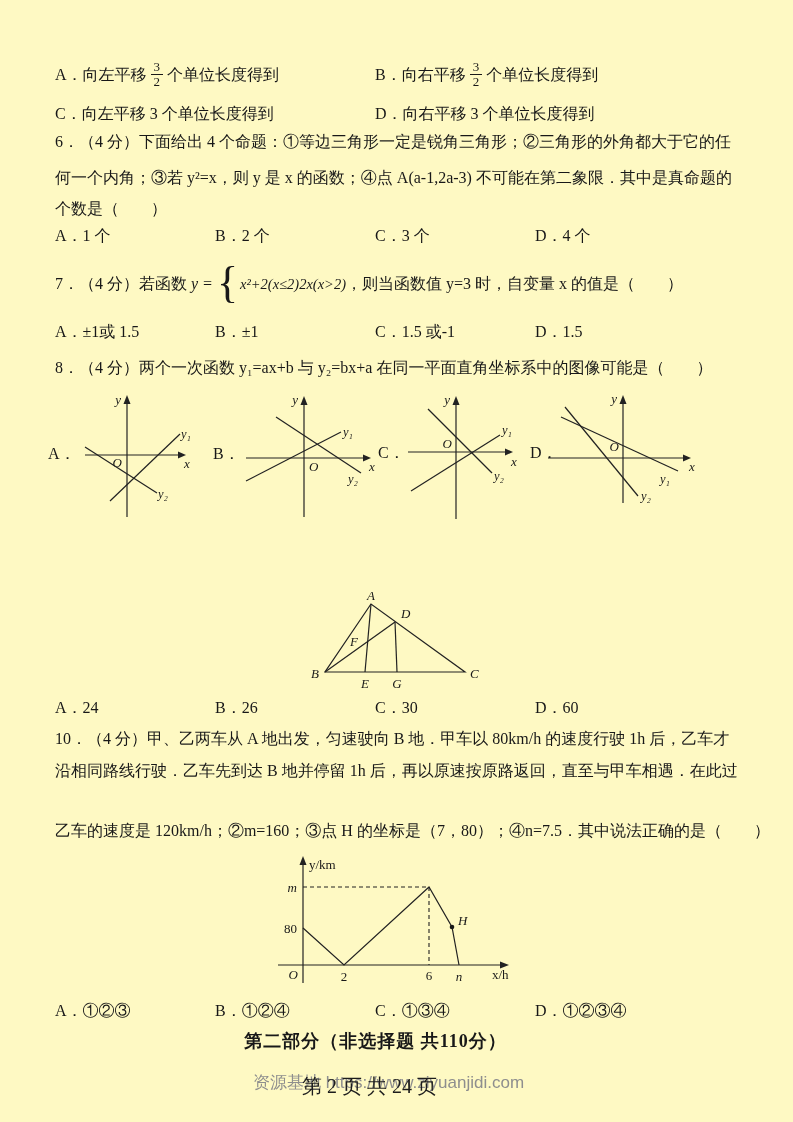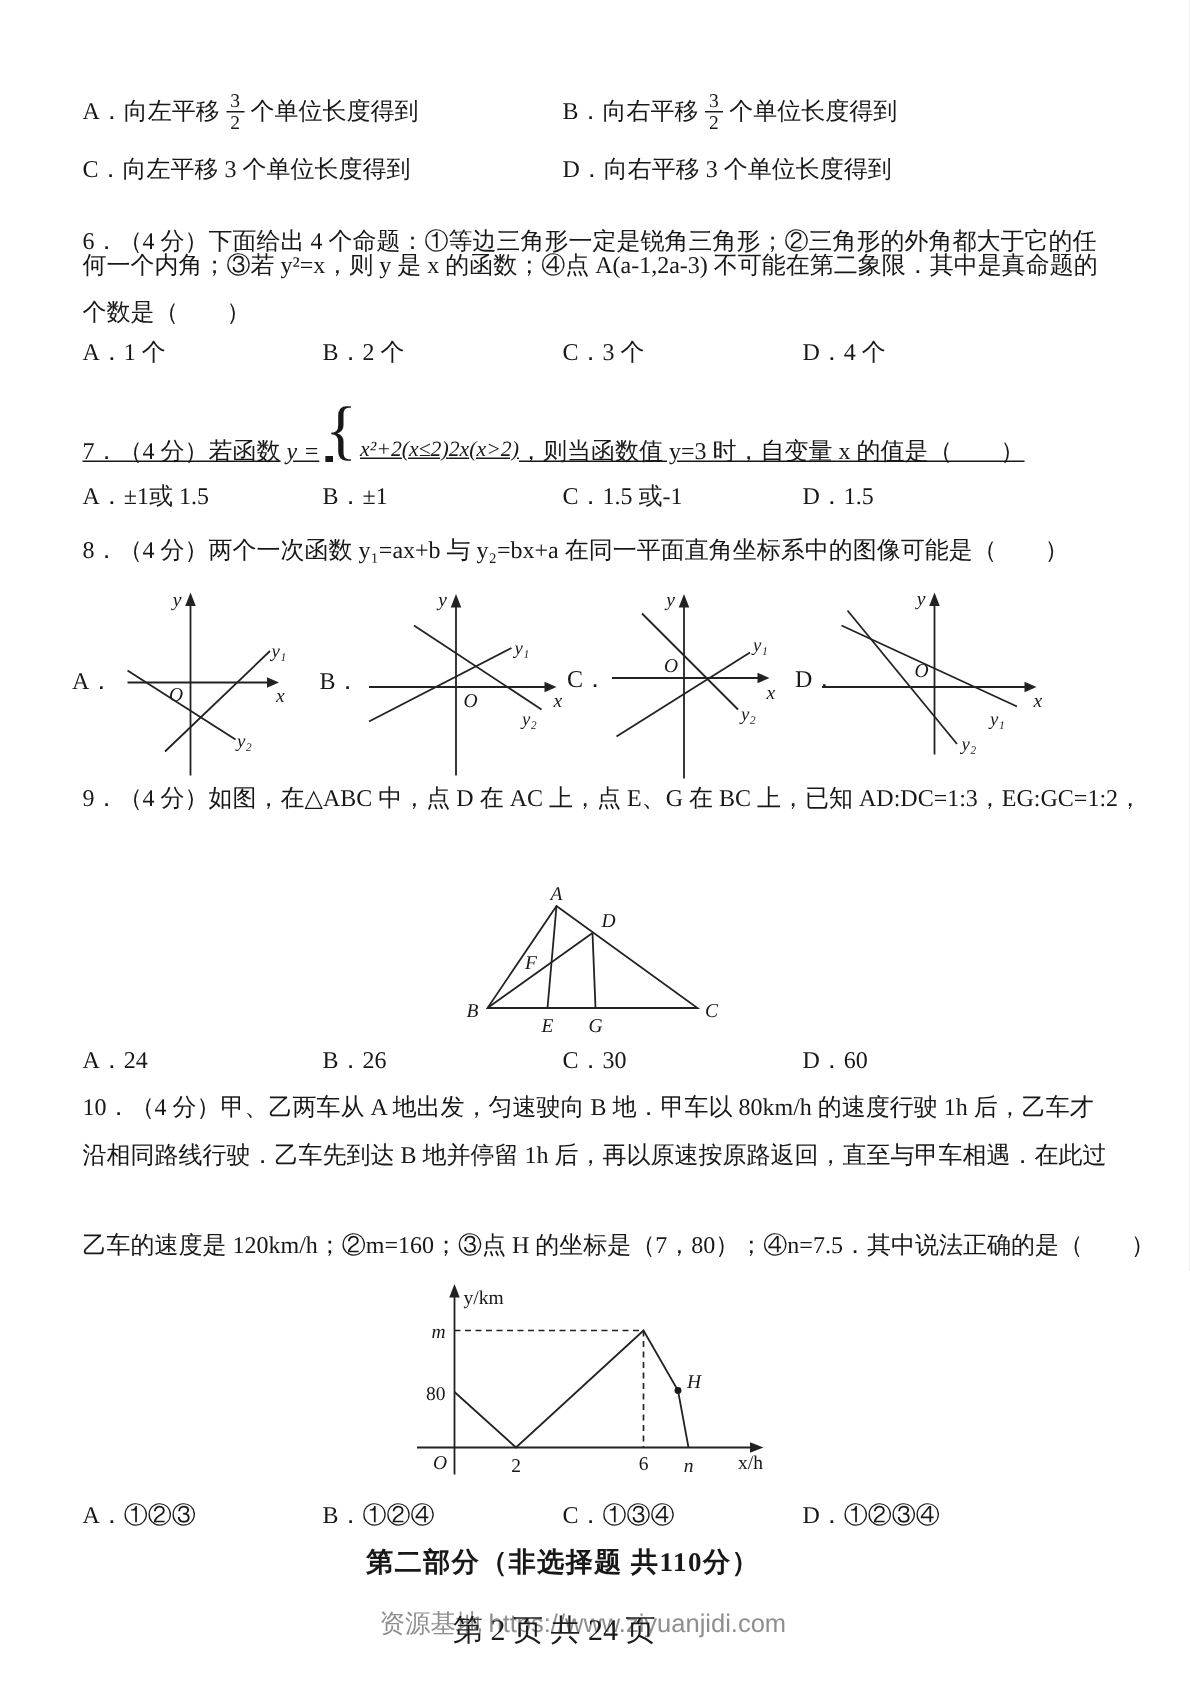--- a/index.html
+++ b/index.html
@@ -1,31 +1,31 @@
 <!DOCTYPE html>
 <html><head>
 <meta charset="utf-8">
 <style>
   html,body{margin:0;padding:0;background:#e8e8e8;}
   .page{
-    position:relative;width:793px;height:1122px;background:#ffffff;
+    position:relative;width:793px;height:1122px;background:#fef9c3;
     overflow:hidden;margin:0 auto;
     font-family:"Liberation Serif","DejaVu Serif",serif;
     color:#181818;font-size:16px;
   }
   .abs{position:absolute;left:55px;white-space:nowrap;line-height:20px;}
   .row{position:absolute;left:55px;width:690px;height:22px;line-height:20px;white-space:nowrap;}
   .row .c{position:absolute;top:0;}
   .c0{left:0;} .c1{left:160px;} .c2{left:320px;} .c3{left:480px;}
   .optcell{display:inline-flex;align-items:center;}
   .frac{display:inline-flex;flex-direction:column;align-items:center;vertical-align:middle;
         margin:0 4px;font-size:13px;line-height:14px;}
   .frac .den{border-top:1px solid #181818;padding:0 3px;}
   .frac .num{padding:0 3px;}
-  .q7row{display:flex;align-items:flex-end;height:56px;text-decoration:underline;}
+  .q7row{display:flex;align-items:center;height:56px;}
   .brace{font-size:44px;font-weight:400;line-height:44px;margin:0 2px 3px 4px;}
   .pieces{display:inline-flex;flex-direction:row;font-size:14.5px;line-height:23px;}
   .mi{font-style:italic;}
   sub.tri{font-size:10.5px;vertical-align:-4px;letter-spacing:0;}
   .section-header{position:absolute;left:0;top:1029px;width:751px;text-align:center;
                   font-weight:bold;font-size:18px;letter-spacing:1px;}
   .watermark{position:absolute;left:0;top:1071px;width:777px;text-align:center;
              color:#8e8e8e;font-size:17px;
              font-family:"Liberation Sans","DejaVu Sans",sans-serif;}
   .pagenum{position:absolute;left:302px;top:1073px;font-size:20px;color:#1c1c1c;}
@@ -60,21 +60,21 @@
       </span>
       <span>个单位长度得到</span>
     </span>
   </div>
 
   <div class="row" style="top:104px;">
     <span class="c c0">C．向左平移 3 个单位长度得到</span>
     <span class="c c2">D．向右平移 3 个单位长度得到</span>
   </div>
 
-  <div class="abs" style="top:152px;">6．（4 分）下面给出 4 个命题：①等边三角形一定是锐角三角形；②三角形的外角都大于它的任</div>
+  <div class="abs" style="top:132px;">6．（4 分）下面给出 4 个命题：①等边三角形一定是锐角三角形；②三角形的外角都大于它的任</div>
   <div class="abs" style="top:168px;">何一个内角；③若 y²=x，则 y 是 x 的函数；④点 A(a-1,2a-3) 不可能在第二象限．其中是真命题的</div>
   <div class="abs" style="top:199px;">个数是（　　）</div>
   <div class="row" style="top:226px;">
     <span class="c c0">A．1 个</span>
     <span class="c c1">B．2 个</span>
     <span class="c c2">C．3 个</span>
     <span class="c c3">D．4 个</span>
   </div>
 
   <div class="abs q7row" style="top:256px;">
@@ -152,21 +152,20 @@
       <text class="axlab" x="617" y="403" text-anchor="end">y</text>
       <text class="axlab" x="689" y="471">x</text>
       <text class="axlab" x="619" y="451" text-anchor="end">O</text>
       <path class="ln" d="M561,417 L678,471"></path>
       <text class="sublab" x="660" y="483">y₁</text>
       <path class="ln" d="M565,407 L638,496"></path>
       <text class="sublab" x="641" y="500">y₂</text>
     </g>
   </svg>
 
-  <div class="abs" style="top:523px;">9．（4 分）如图，在△ABC 中，点 D 在 AC 上，点 E、G 在 BC 上，已知 AD:DC=1:3，EG:GC=1:2，</div>
 
   <svg style="left:290px;top:585px;" width="200" height="112" viewBox="290 585 200 112">
     <path class="ln" d="M371,604 L325,672 L465,672 Z"></path>
     <path class="ln" d="M371,604 L365,672"></path>
     <path class="ln" d="M325,672 L395,622"></path>
     <path class="ln" d="M395,622 L397,672"></path>
     <text class="axlab" x="371" y="600" text-anchor="middle">A</text>
     <text class="axlab" x="401" y="618">D</text>
     <text class="axlab" x="358" y="646" text-anchor="end">F</text>
     <text class="axlab" x="319" y="678" text-anchor="end">B</text>

